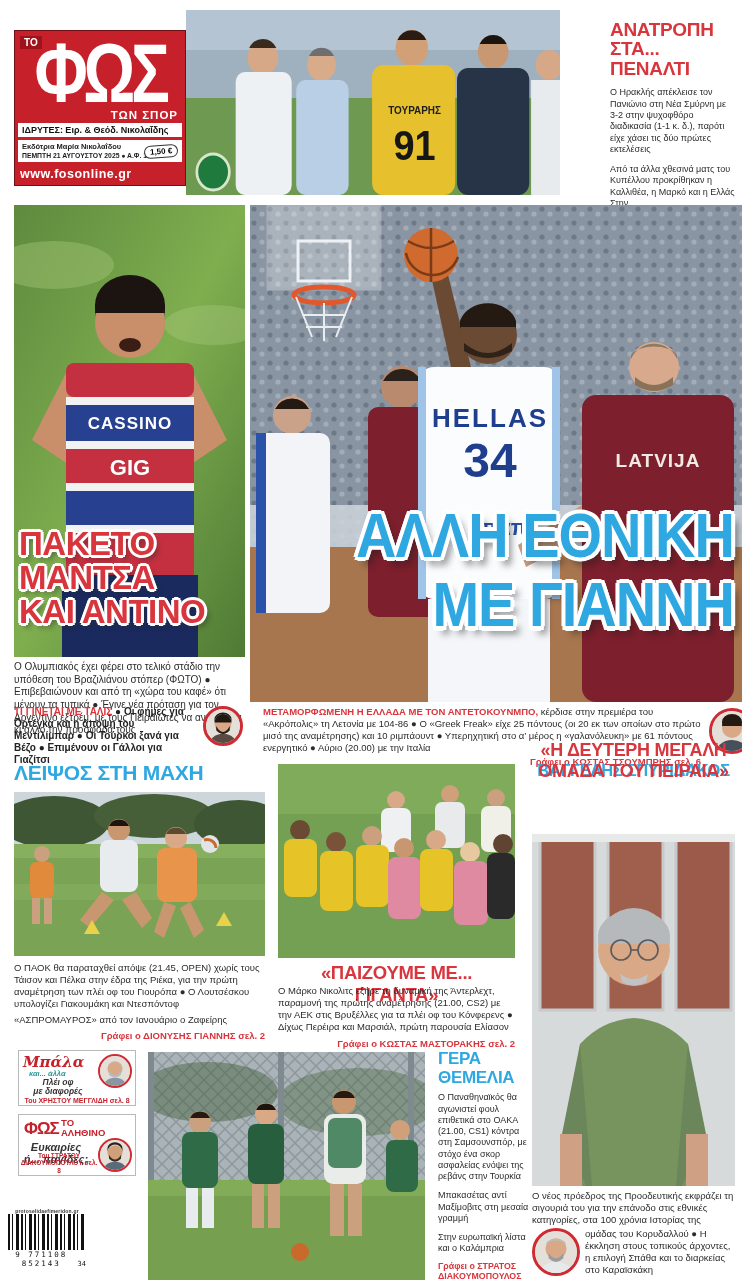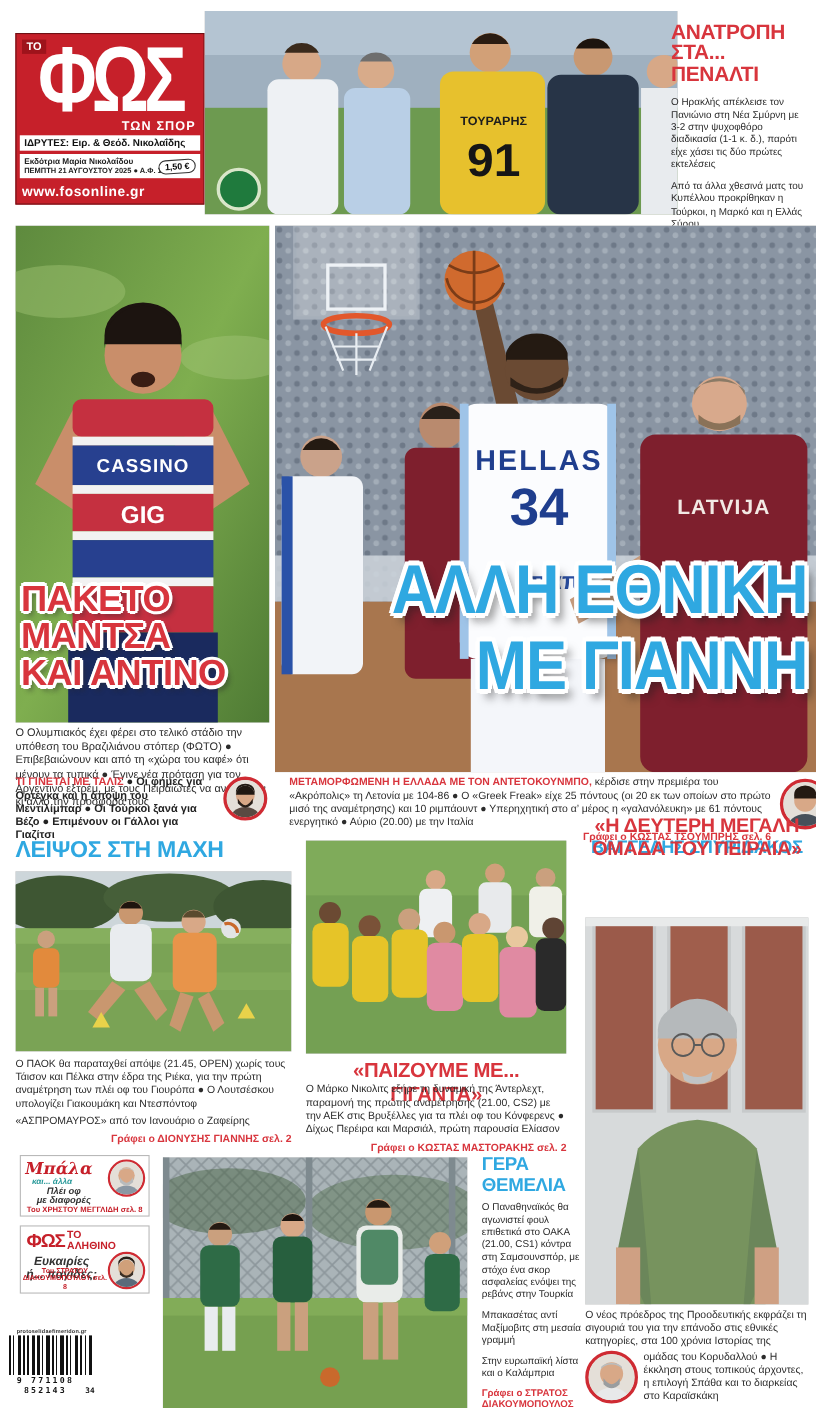--- a/index.html
+++ b/index.html
@@ -51,21 +51,21 @@
     </div>
     <div class="mh-row" id="mh-founders">ΙΔΡΥΤΕΣ: Ειρ. &amp; Θεόδ. Νικολαΐδης</div>
     <div class="mh-row" id="mh-pub">
       <div id="mh-publisher">Εκδότρια Μαρία Νικολαΐδου</div>
       <div id="mh-date">ΠΕΜΠΤΗ 21 ΑΥΓΟΥΣΤΟΥ 2025 ● Α.Φ. 18751</div>
       <div id="mh-price">1,50 €</div>
     </div>
     <div id="mh-site">www.fosonline.gr</div>
   </div>
 
-  <div class="abs photo" style="left:186px;top:10px;width:430px;height:185px;">
+  <div class="abs photo" style="left:186px;top:10px;width:374px;height:185px;">
     <svg viewBox="0 0 414 185" preserveAspectRatio="none">
       <rect width="414" height="75" fill="#b4c4d2"></rect>
       <rect y="40" width="414" height="50" fill="#9fb0bf"></rect>
       <rect y="88" width="414" height="97" fill="#6d9a50"></rect>
       <circle cx="30" cy="162" r="18" fill="#1f7a3d" stroke="#d9e6c9" stroke-width="3"></circle>
 
       <circle cx="85" cy="48" r="17" fill="#d7a887"></circle>
         <path d="M70 38 a17 17 0 0 1 30 0 z" fill="#3a2a1c"></path>
       <rect x="55" y="62" width="62" height="123" rx="10" fill="#eef1f4"></rect>
       <circle cx="150" cy="55" r="16" fill="#d8ab8a"></circle>
@@ -82,21 +82,21 @@
       <circle cx="402" cy="55" r="15" fill="#d7a887"></circle>
       <rect x="382" y="70" width="40" height="115" fill="#e8ebee"></rect>
     </svg>
   </div>
 
   <div class="abs" style="left:610px;top:20px;width:126px;">
     <div class="pre red-head" style="font-size:19px;line-height:1.02;">ΑΝΑΤΡΟΠΗ
 ΣΤΑ...
 ΠΕΝΑΛΤΙ</div>
     <div class="body-txt" style="font-size:9px;margin-top:9px;">Ο Ηρακλής απέκλεισε τον Πανιώνιο στη Νέα Σμύρνη με 3-2 στην ψυχοφθόρο διαδικασία (1-1 κ. δ.), παρότι είχε χάσει τις δύο πρώτες εκτελέσεις</div>
-    <div class="body-txt" style="font-size:9px;margin-top:8px;">Από τα άλλα χθεσινά ματς του Κυπέλλου προκρίθηκαν η Τούρκοι, η Μαρκό και η Ελλάς Σύρου</div>
+    <div class="body-txt" style="font-size:9px;margin-top:8px;">Από τα άλλα χθεσινά ματς του Κυπέλλου προκρίθηκαν η Καλλιθέα, η Μαρκό και η Ελλάς Στην</div>
     <div class="byline" style="text-align:right;margin-top:4px;">ΣΕΛ. 4</div>
   </div>
 
   <div class="abs photo" style="left:14px;top:205px;width:231px;height:452px;">
     <svg viewBox="0 0 231 452" preserveAspectRatio="none">
       <defs>
         <linearGradient id="grbg" x1="0" y1="0" x2="1" y2="1">
           <stop offset="0" stop-color="#5e8a3e"></stop>
             <stop offset="0.5" stop-color="#7fae4f"></stop>
             <stop offset="1" stop-color="#4e7a34"></stop>
@@ -417,19 +417,19 @@
             <path d="M10 16 a10 10 0 0 1 20 0 l0 -5 a10 8 0 0 0 -20 0 z" fill="#2a2019"></path>
             <path d="M12 20 q8 12 16 0 l0 5 q-8 8 -16 0 z" fill="#3a2e24"></path>
           </svg>
       </div>
     </div>
   </div>
 
   <div id="barcode" class="abs" style="left:8px;top:1208px;width:78px;">
     <div class="url">protoselidaefimeridon.gr</div>
     <div id="barcode-stripes"></div>
-    <div style="display:flex;align-items:flex-end;gap:3px;font-weight:bold;">
+    <div style="display:flex;align-items:flex-end;gap:3px;">
       <div class="digits">9 771108 852143</div>
       <div style="font-size:7px;color:#111;font-family:'DejaVu Sans Mono',monospace;">34</div>
     </div>
   </div>
 
 </div>
 
 </body></html>

